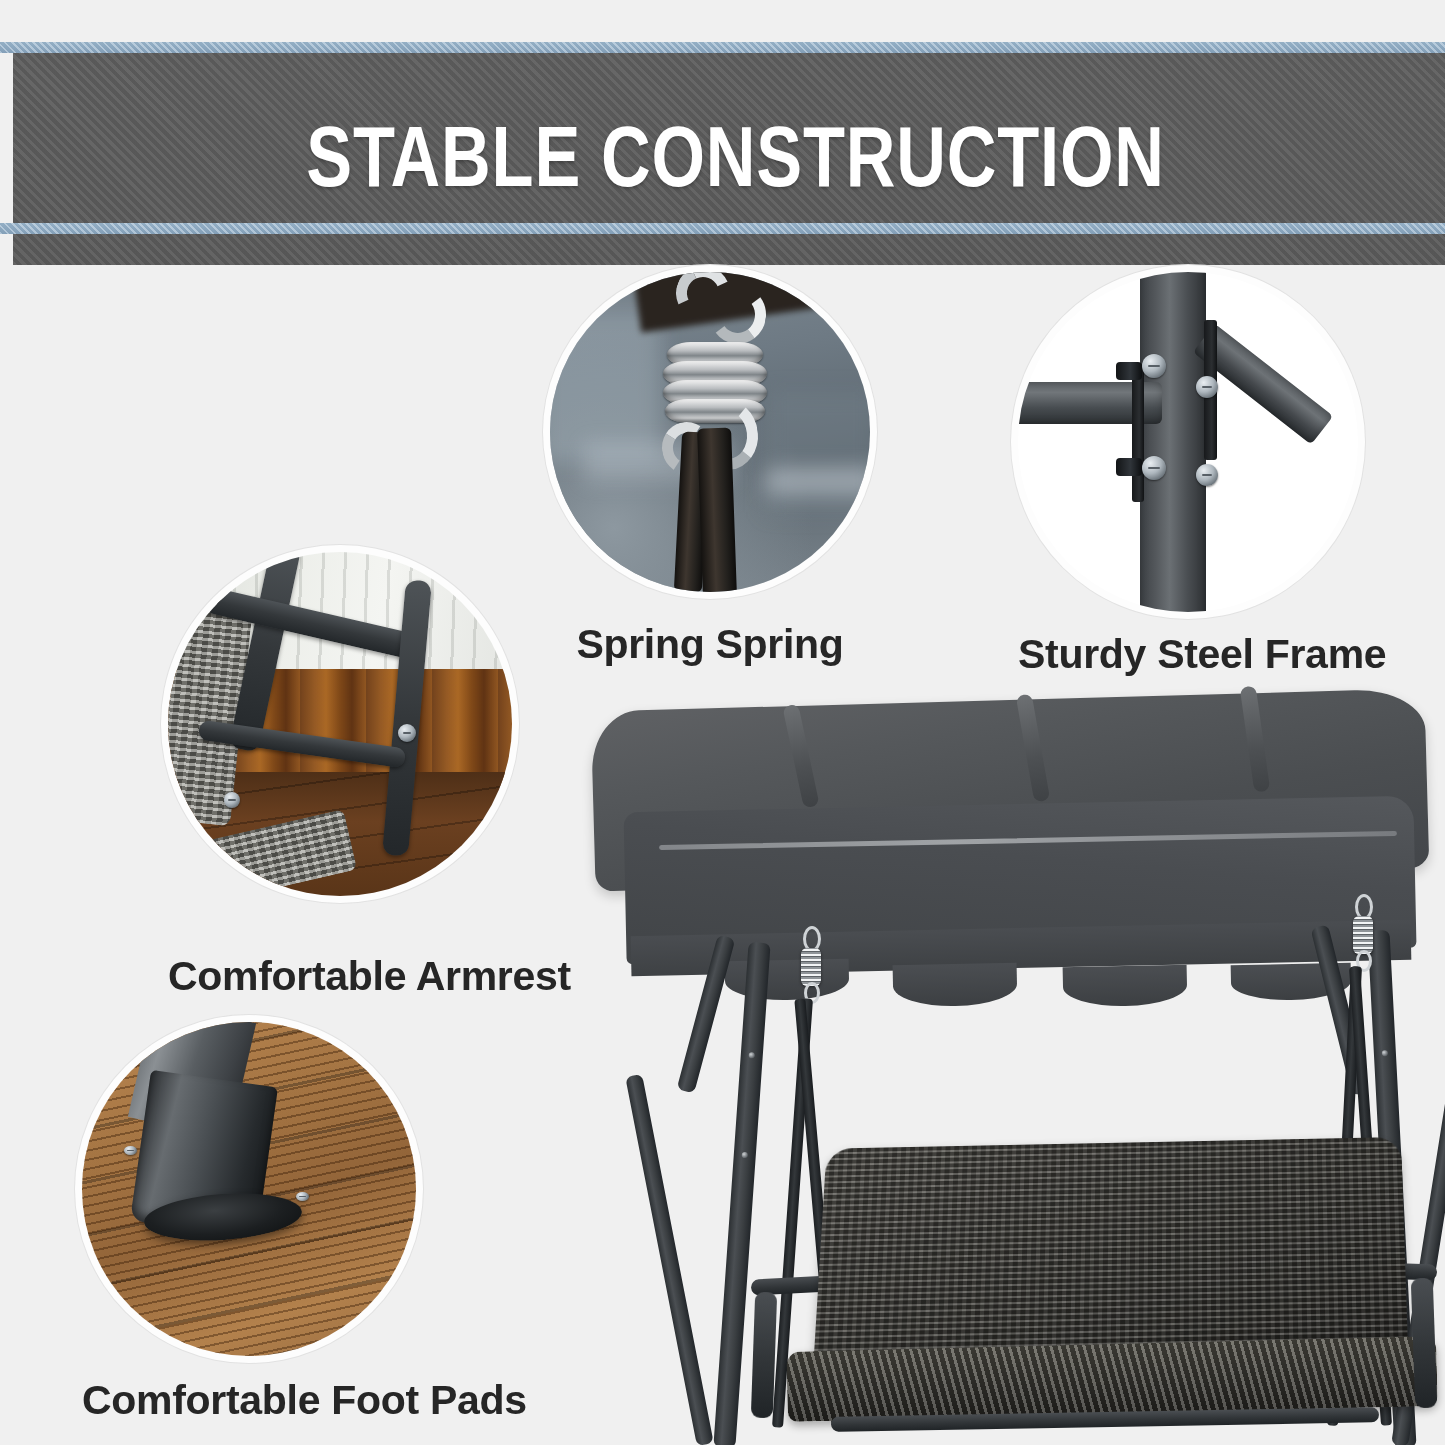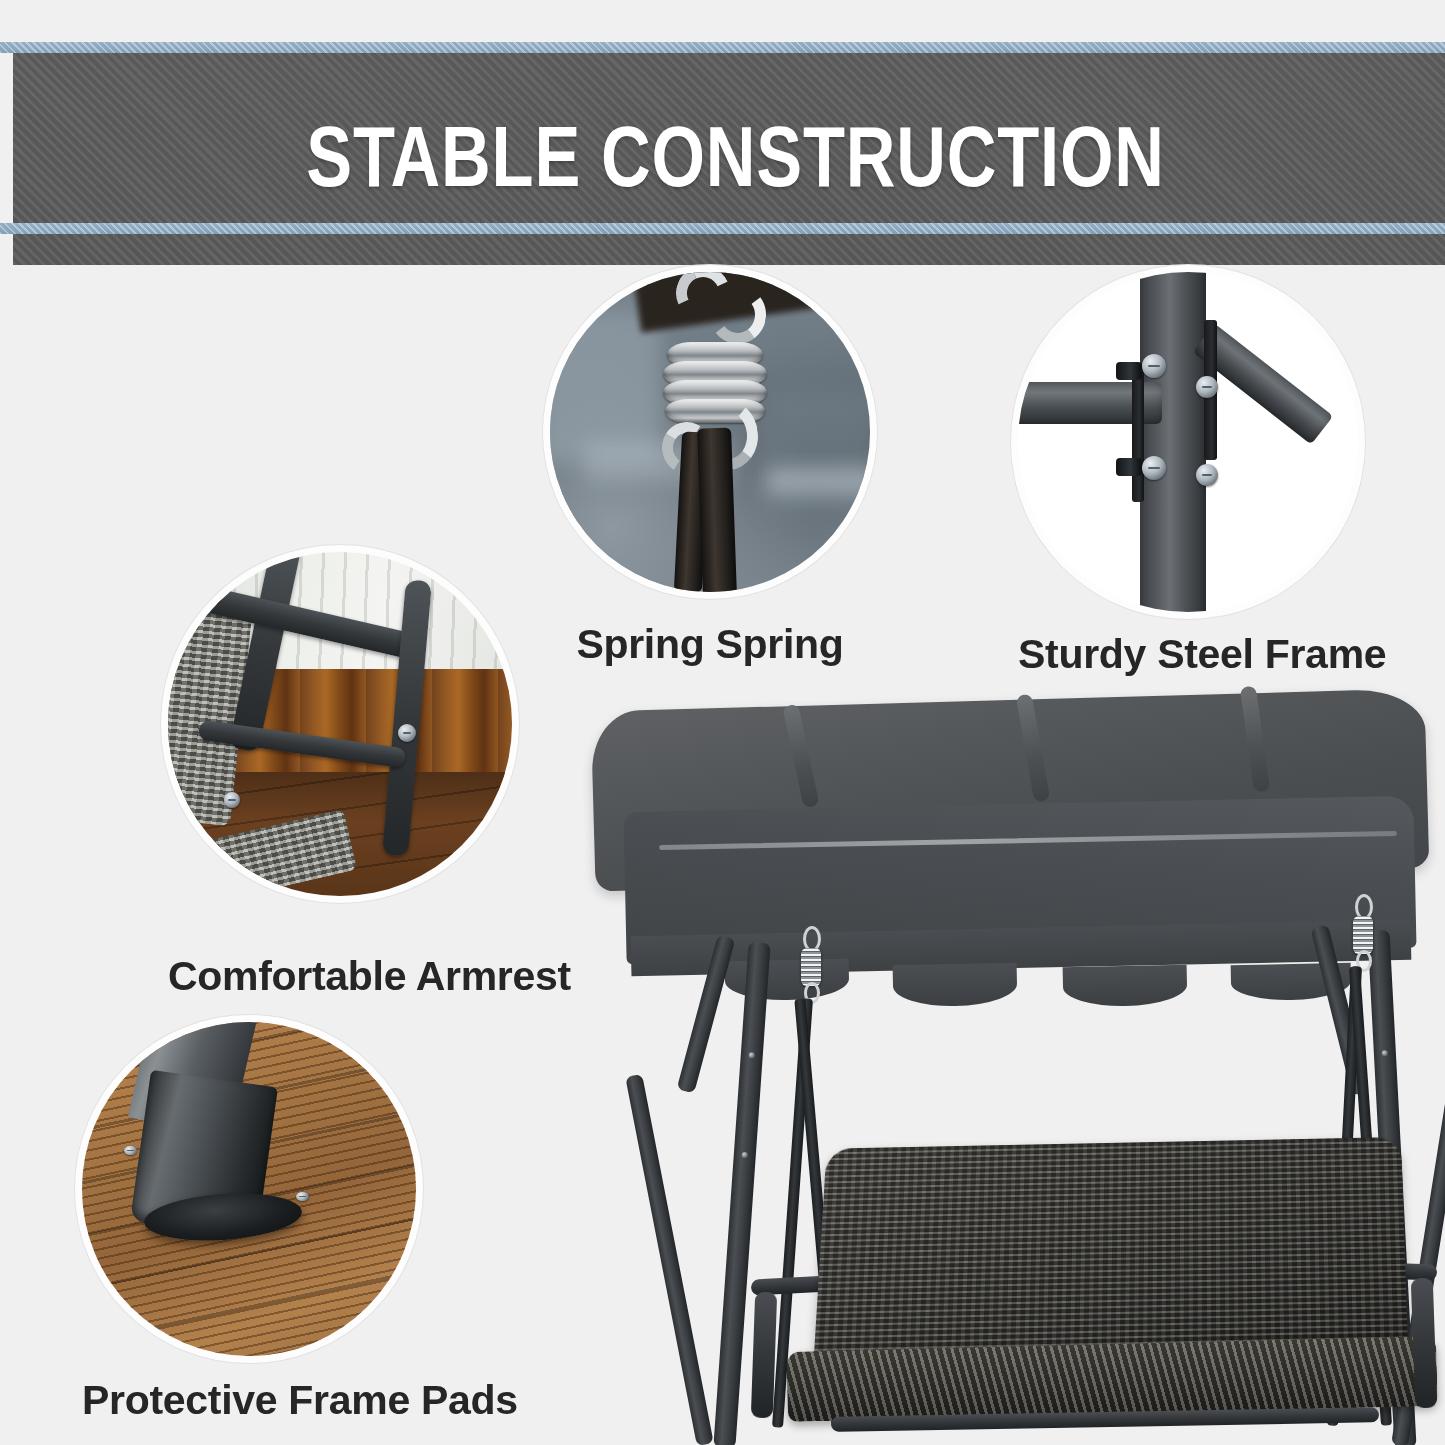--- a/index.html
+++ b/index.html
@@ -421,21 +421,21 @@
         <div class="foot-leg" style="left:58px;top:-12px;width:104px;height:120px;transform:rotate(13deg);"></div>
 
         <div class="foot-cap" style="left:58px;top:56px;width:128px;height:152px;transform:rotate(8deg);"></div>
 
         <div class="foot-base" style="left:62px;top:172px;width:158px;height:46px;transform:rotate(-4deg);"></div>
 
         <div class="bolt" style="left:42px;top:124px;width:13px;height:9px;"></div>
         <div class="bolt" style="left:214px;top:170px;width:13px;height:9px;"></div>
       </div>
     </div>
-    <div class="caption">Protective Frame Pads</div>
+    <div class="caption">Comfortable Foot Pads</div>
   </div>
 
   <div id="product">
 
     <div class="px canopy-top"></div>
 
     <div class="px canopy-ridge" style="left:218px;top:32px;width:16px;height:104px;transform:rotate(-12deg);"></div>
     <div class="px canopy-ridge" style="left:450px;top:22px;width:16px;height:108px;transform:rotate(-10deg);"></div>
     <div class="px canopy-ridge" style="left:672px;top:14px;width:16px;height:106px;transform:rotate(-8deg);"></div>
 

